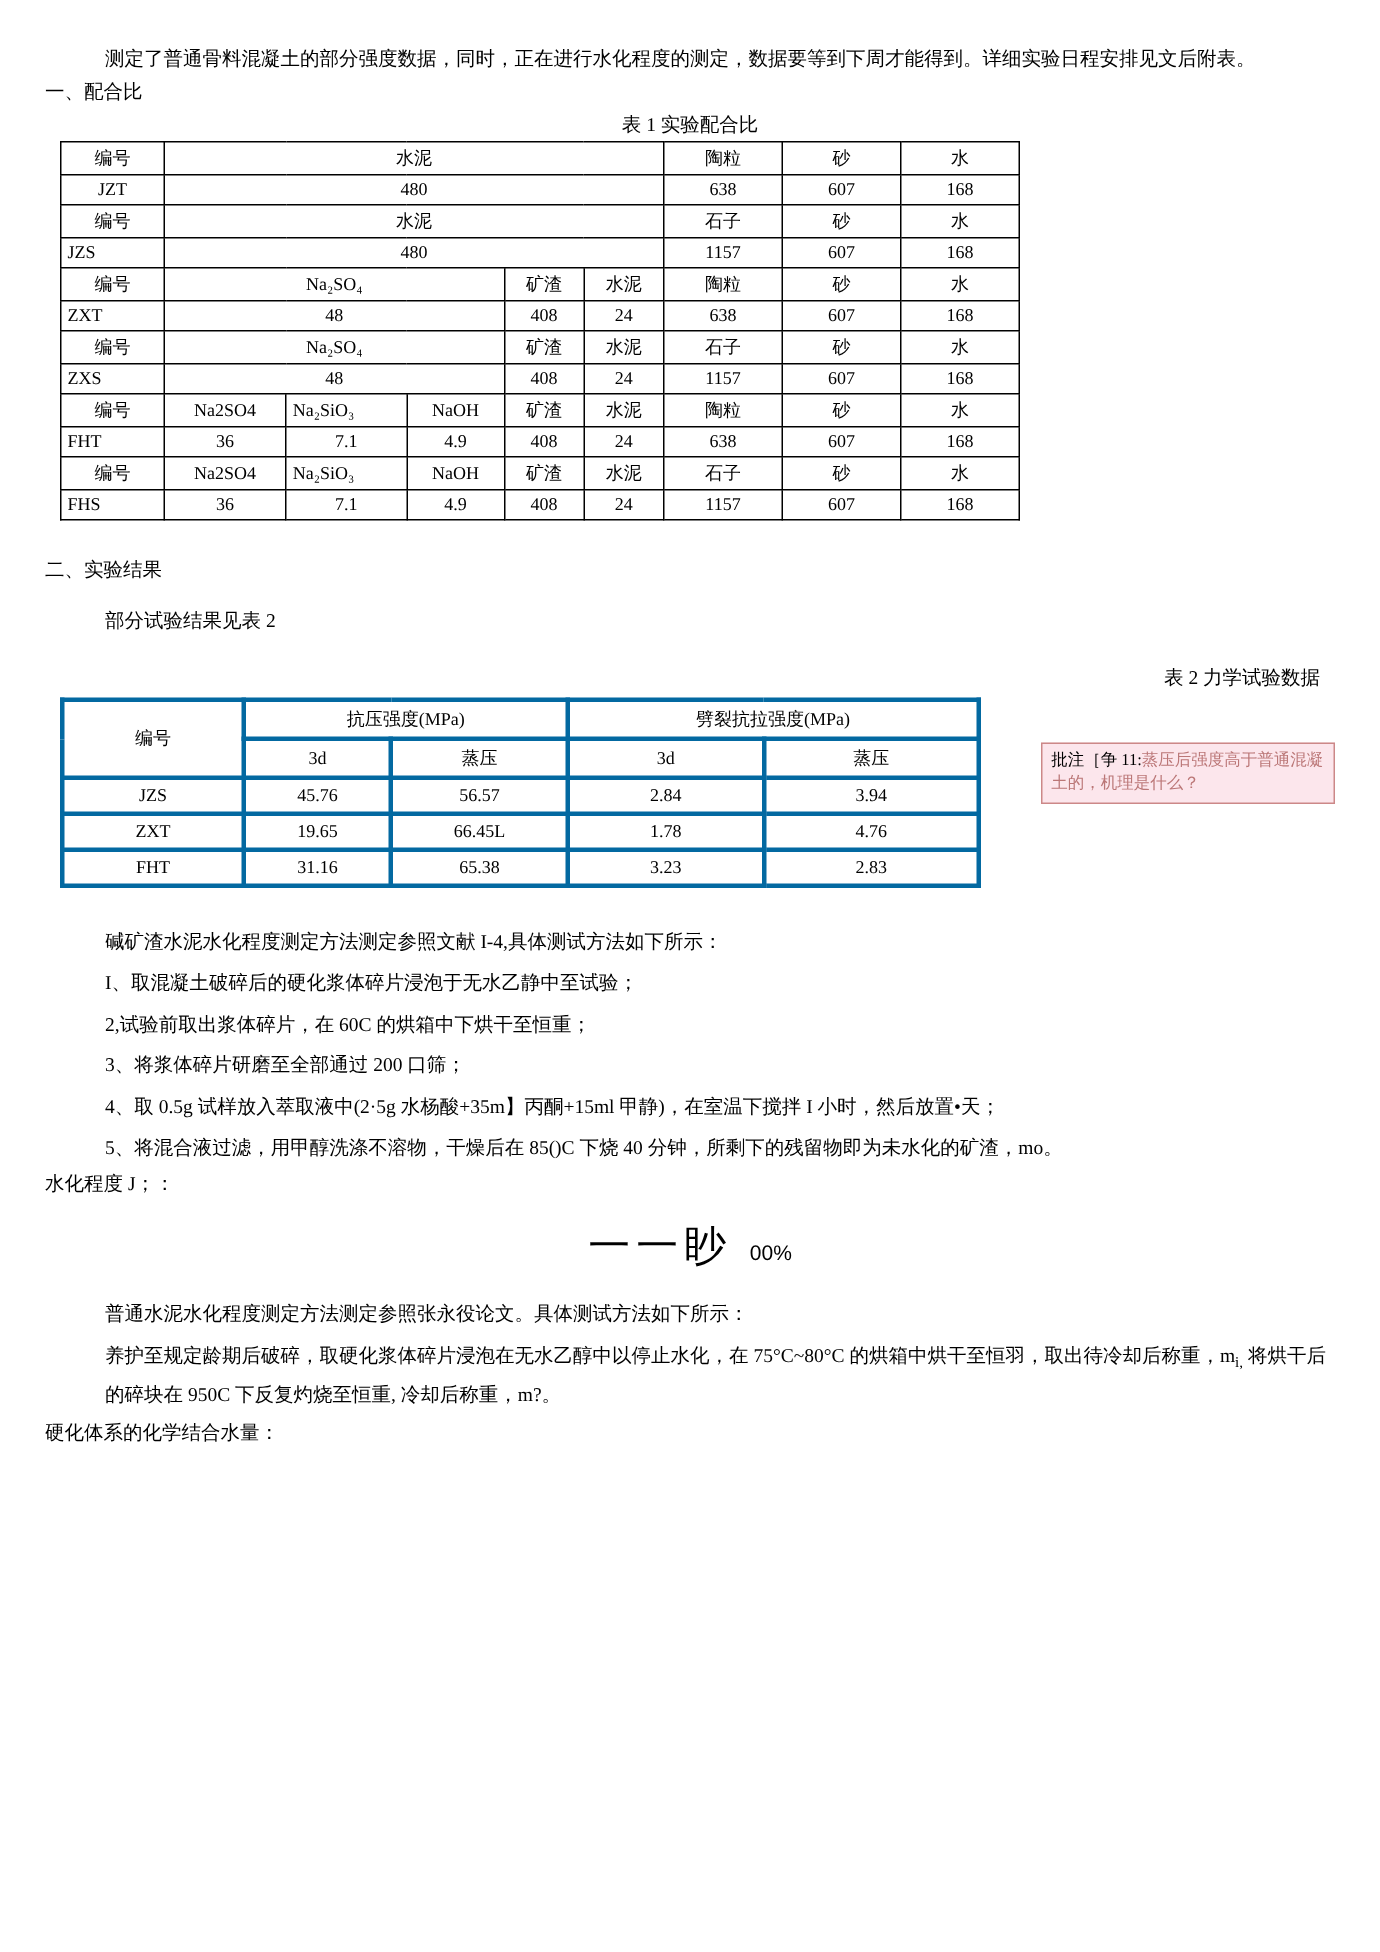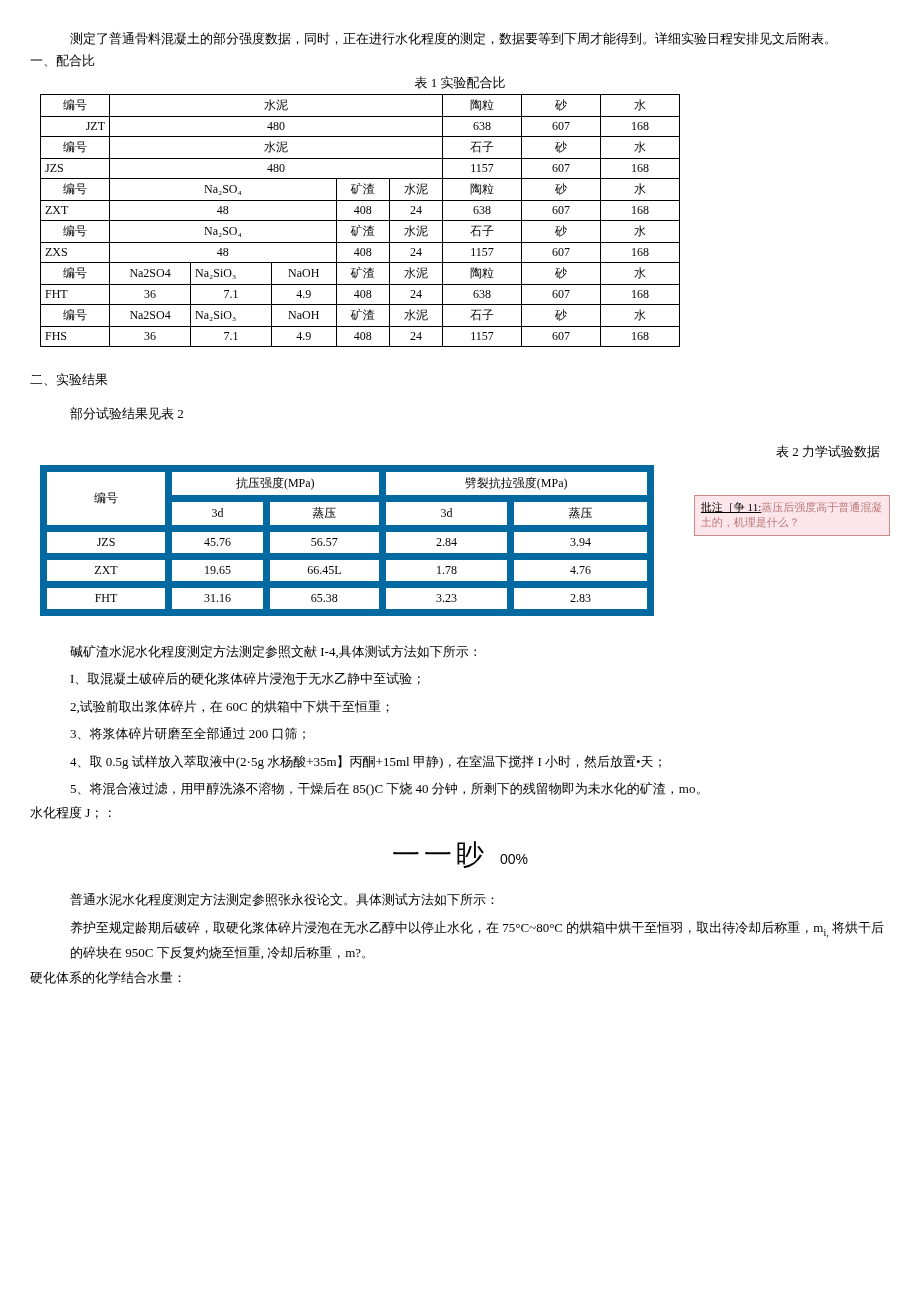--- a/index.html
+++ b/index.html
@@ -28,38 +28,38 @@
   }
   .results-note { margin-left: 40px; margin-top: 16px; }
   .table2-label { text-align: right; margin: 20px 0 4px 0; padding-right: 10px; }
   .results-wrap { display: flex; align-items: flex-start; }
   table.res {
     border-collapse: collapse;
     margin-left: 10px;
     width: 640px;
   }
   table.res td, table.res th {
-    border: 7px solid #0369a1;
+    border: 3px solid #0369a1;
     padding: 3px 4px;
     text-align: center;
     font-size: 12px;
     font-weight: normal;
   }
   .comment-box {
     border: 1px solid #c88;
     background: #fce6ec;
     font-size: 11px;
     color: #333;
     padding: 4px 6px;
     width: 190px;
     margin-left: 40px;
     margin-top: 30px;
     line-height: 1.4;
   }
-  .comment-box .lead { color: #000; text-decoration: underline; }
+  .comment-box .lead { color: #000; }
   .comment-box .faint { color: #b77; }
   .body-text { margin: 4px 0 4px 40px; line-height: 1.8; }
   .formula-row {
     text-align: center;
     font-size: 28px;
     font-family: "SimHei", sans-serif;
     margin: 14px 0;
     letter-spacing: 4px;
   }
   .formula-row .suffix { font-size: 14px; letter-spacing: 0; vertical-align: baseline; }
@@ -77,21 +77,21 @@
 <table class="mix">
   <tbody>
       <tr>
     <td style="width:60px">编号</td>
     <td colspan="5">水泥</td>
     <td style="width:70px">陶粒</td>
     <td style="width:70px">砂</td>
     <td style="width:70px">水</td>
   </tr>
   <tr>
-    <td style="text-align:right">JZT</td>
+    <td style="text-align:center">JZT</td>
     <td colspan="5">480</td>
     <td>638</td>
     <td>607</td>
     <td>168</td>
   </tr>
   <tr>
     <td>编号</td>
     <td colspan="5">水泥</td>
     <td>石子</td>
     <td>砂</td>

